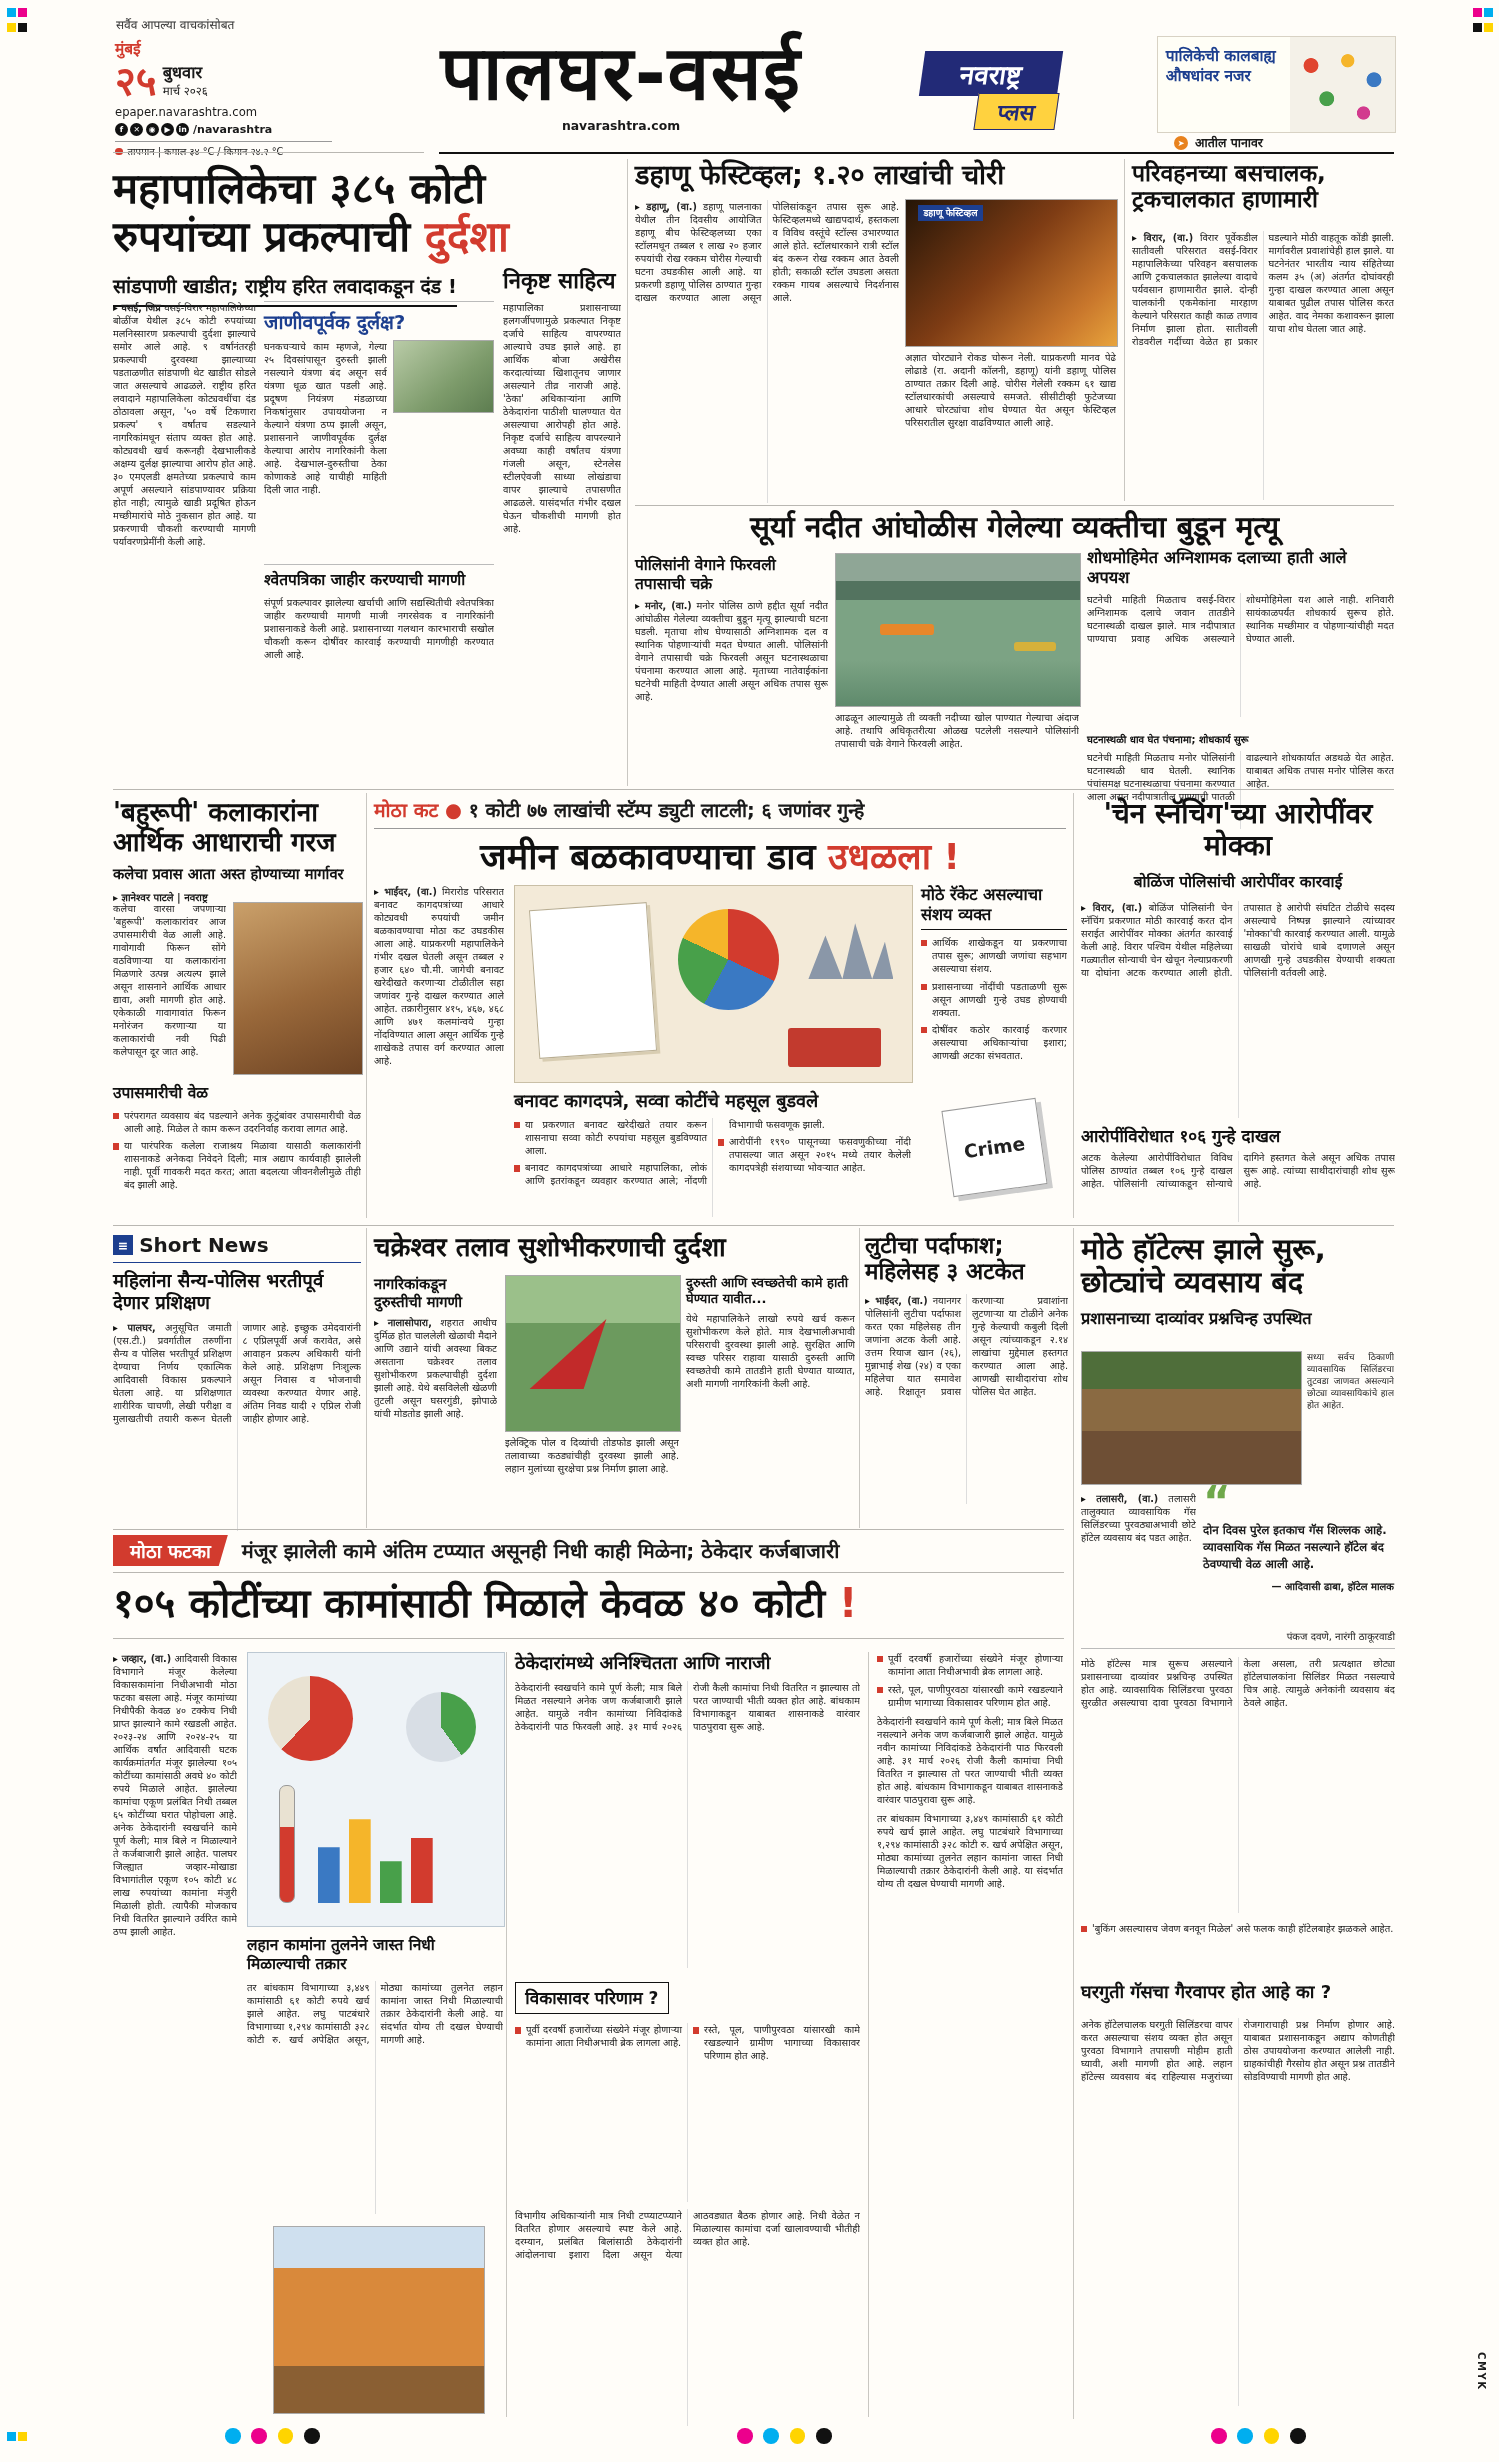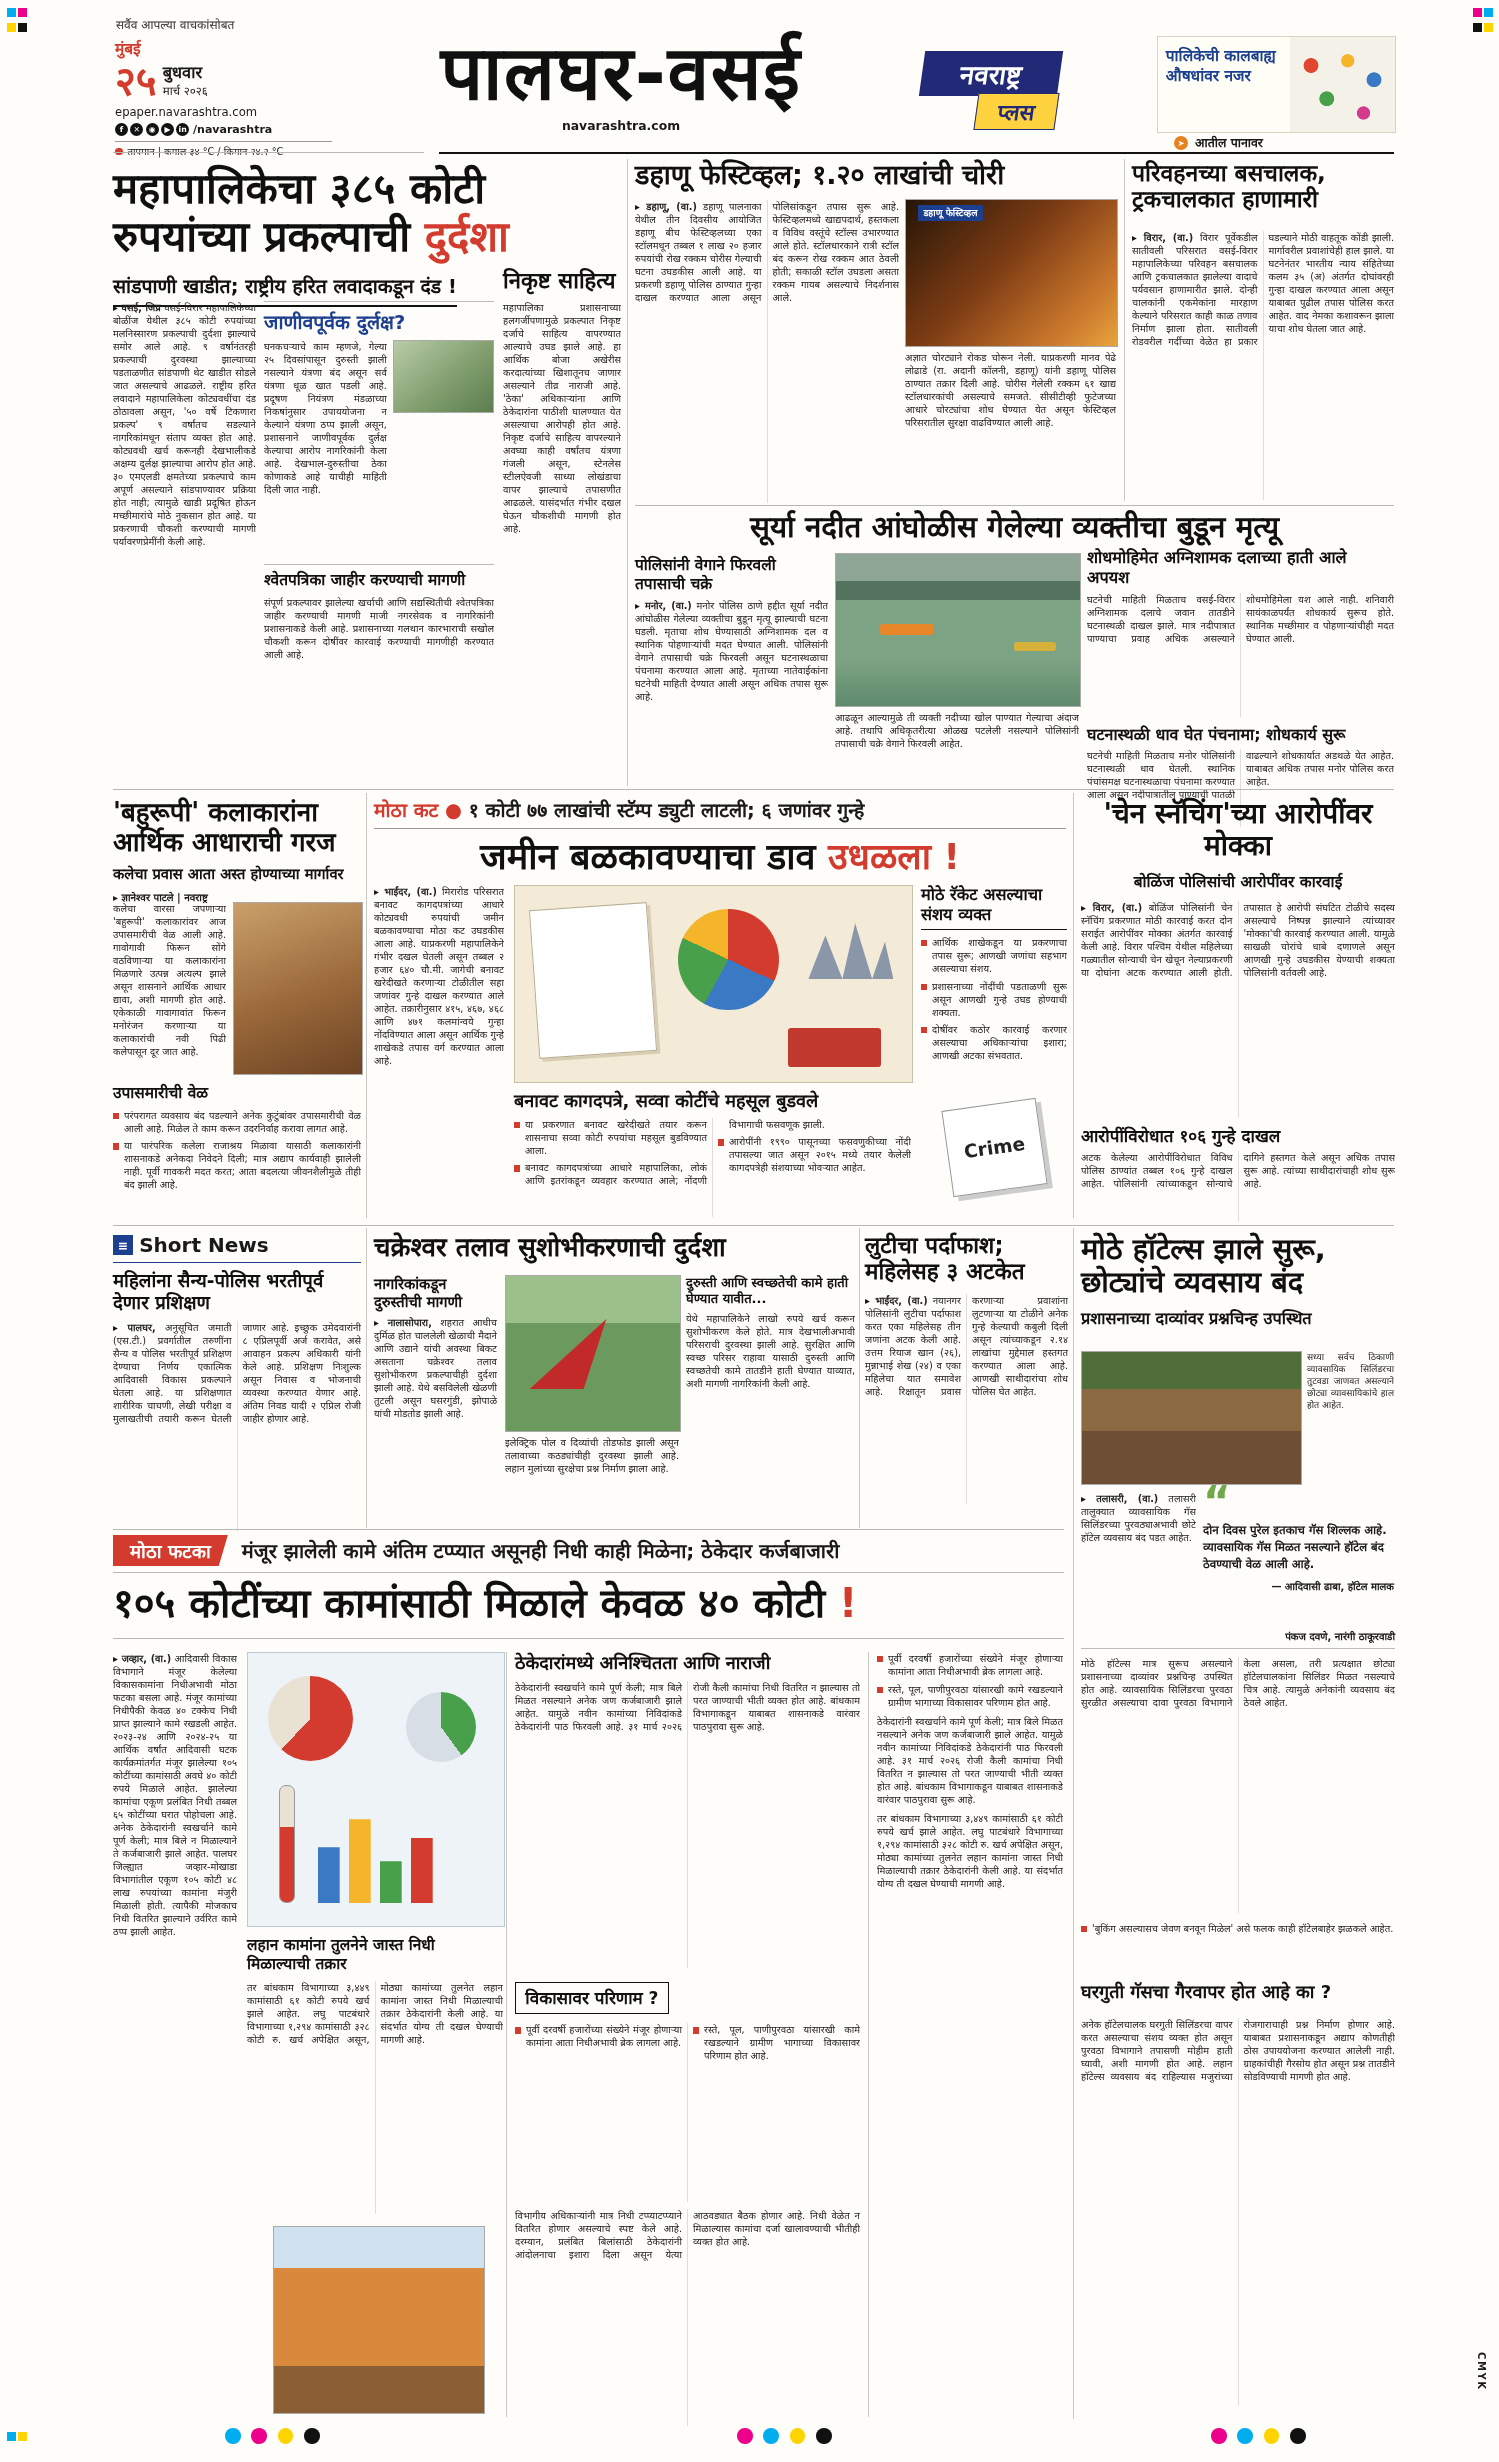--- a/index.html
+++ b/index.html
@@ -157,21 +157,21 @@
       <span>मनोर पोलिस ठाणे हद्दीत सूर्या नदीत आंघोळीस गेलेल्या व्यक्तीचा बुडून मृत्यू झाल्याची घटना घडली. मृताचा शोध घेण्यासाठी अग्निशामक दल व स्थानिक पोहणाऱ्यांची मदत घेण्यात आली. पोलिसांनी वेगाने तपासाची चक्रे फिरवली असून घटनास्थळाचा पंचनामा करण्यात आला आहे. मृताच्या नातेवाईकांना घटनेची माहिती देण्यात आली असून अधिक तपास सुरू आहे.</span>
     </div>
   </div>
   <div class="ph" style="left:835px;top:553px;width:244px;height:152px;background:linear-gradient(180deg,#8fa696 0 18%,#53735f 18% 30%,#7ca384 30% 70%,#5f8a6c);">
     <div style="position:absolute;left:18%;top:46%;width:54px;height:11px;background:#e8872a;border-radius:3.1px;"></div>
     <div style="position:absolute;right:10%;top:58%;width:42px;height:9.3px;background:#d6b13a;border-radius:3.1px;"></div>
   </div>
   <div class="abs" style="left:1087px;top:548px;width:307px;">
     <div class="subh" style="font-size:16.3px;">शोधमोहिमेत अग्निशामक दलाच्या हाती आले अपयश</div>
     <div class="body c2" style="height:124px;margin-top:6.2px;">घटनेची माहिती मिळताच वसई-विरार अग्निशामक दलाचे जवान तातडीने घटनास्थळी दाखल झाले. मात्र नदीपात्रात पाण्याचा प्रवाह अधिक असल्याने शोधमोहिमेला यश आले नाही. शनिवारी सायंकाळपर्यंत शोधकार्य सुरूच होते. स्थानिक मच्छीमार व पोहणाऱ्यांचीही मदत घेण्यात आली.</div>
-    <div class="subh" style="font-size:16px;margin-top:8px;">घटनास्थळी धाव घेत पंचनामा; शोधकार्य सुरू</div>
+    <div class="subh" style="font-size:10px;margin-top:17px;">घटनास्थळी धाव घेत पंचनामा; शोधकार्य सुरू</div>
     <div class="body c2" style="height:78px;margin-top:4.7px;">घटनेची माहिती मिळताच मनोर पोलिसांनी घटनास्थळी धाव घेतली. स्थानिक पंचांसमक्ष घटनास्थळाचा पंचनामा करण्यात आला असून नदीपात्रातील पाण्याची पातळी वाढल्याने शोधकार्यात अडथळे येत आहेत. याबाबत अधिक तपास मनोर पोलिस करत आहेत.</div>
   </div>
   <div class="abs body" style="left:835px;top:711px;width:244px;height:71px;">आढळून आल्यामुळे ती व्यक्ती नदीच्या खोल पाण्यात गेल्याचा अंदाज आहे. तथापि अधिकृतरीत्या ओळख पटलेली नसल्याने पोलिसांनी तपासाची चक्रे वेगाने फिरवली आहेत.</div>
 
   <div class="hr" style="left:113px;top:789px;width:1281px;"></div>
 
   <div class="abs" style="left:113px;top:798px;width:248px;">
     <div class="hl" style="font-size:26px;">'बहुरूपी' कलाकारांना आर्थिक आधाराची गरज</div>
     <div class="deck" style="font-size:14.7px;margin-top:6.2px;">कलेचा प्रवास आता अस्त होण्याच्या मार्गावर</div>
     <div style="font-size:10px;font-weight:700;margin-top:6.2px;">▸ <span>ज्ञानेश्वर पाटले | नवराष्ट्र</span></div>
@@ -295,21 +295,21 @@
 
   <div class="abs body" style="left:1081px;top:1492px;width:115px;height:130px;">
     <span class="dl">तलासरी, (वा.)</span>
     <span>तलासरी तालुक्यात व्यावसायिक गॅस सिलिंडरच्या पुरवठ्याअभावी छोटे हॉटेल व्यवसाय बंद पडत आहेत.</span>
   </div>
   <div class="abs" style="left:1203px;top:1489px;width:191px;">
     <span class="quoteMark">“</span>
     <div style="font-size:11.6px;font-weight:700;line-height:1.45;margin-top:3.1px;">दोन दिवस पुरेल इतकाच गॅस शिल्लक आहे. व्यावसायिक गॅस मिळत नसल्याने हॉटेल बंद ठेवण्याची वेळ आली आहे.</div>
     <div style="font-size:10px;font-weight:700;margin-top:6.2px;text-align:right;">— आदिवासी ढाबा, हॉटेल मालक</div>
   </div>
-  <div class="abs" style="left:1081px;top:1629px;width:314px;font-size:10px;font-weight:700;text-align:right;border-bottom:0.8px solid #bbb;padding-bottom:4.7px;">पंकज दवणे, नारंगी ठाकूरवाडी</div>
+  <div class="abs" style="left:1081px;top:1629px;width:314px;font-size:10px;font-weight:400;text-align:right;border-bottom:0.8px solid #bbb;padding-bottom:4.7px;">पंकज दवणे, नारंगी ठाकूरवाडी</div>
   <div class="abs body c2" style="left:1081px;top:1657px;width:314px;height:256px;">मोठे हॉटेल्स मात्र सुरूच असल्याने प्रशासनाच्या दाव्यांवर प्रश्नचिन्ह उपस्थित होत आहे. व्यावसायिक सिलिंडरचा पुरवठा सुरळीत असल्याचा दावा पुरवठा विभागाने केला असला, तरी प्रत्यक्षात छोट्या हॉटेलचालकांना सिलिंडर मिळत नसल्याचे चित्र आहे. त्यामुळे अनेकांनी व्यवसाय बंद ठेवले आहेत.</div>
   <div class="abs body" style="left:1081px;top:1922px;width:314px;height:50px;">
     <div class="bullet">'बुकिंग असल्यासच जेवण बनवून मिळेल' असे फलक काही हॉटेलबाहेर झळकले आहेत.</div>
   </div>
   <div class="abs subh" style="left:1081px;top:1981px;width:314px;font-size:18px;">घरगुती गॅसचा गैरवापर होत आहे का ?</div>
   <div class="abs body c2" style="left:1081px;top:2018px;width:314px;height:388px;">अनेक हॉटेलचालक घरगुती सिलिंडरचा वापर करत असल्याचा संशय व्यक्त होत असून पुरवठा विभागाने तपासणी मोहीम हाती घ्यावी, अशी मागणी होत आहे. लहान हॉटेल्स व्यवसाय बंद राहिल्यास मजुरांच्या रोजगाराचाही प्रश्न निर्माण होणार आहे. याबाबत प्रशासनाकडून अद्याप कोणतीही ठोस उपाययोजना करण्यात आलेली नाही. ग्राहकांचीही गैरसोय होत असून प्रश्न तातडीने सोडविण्याची मागणी होत आहे.</div>
 
   <div class="hr" style="left:113px;top:1529px;width:951px;"></div>
   <div class="abs" style="left:113px;top:1535px;width:951px;display:flex;align-items:center;border-bottom:0.8px solid #b9b7b2;padding-bottom:6.2px;">
     <span style="background:#d23b2e;color:#fff;font-size:18.6px;font-weight:700;padding:3.1px 17px;clip-path:polygon(0 0,100% 0,92% 100%,0 100%);">मोठा फटका</span>

